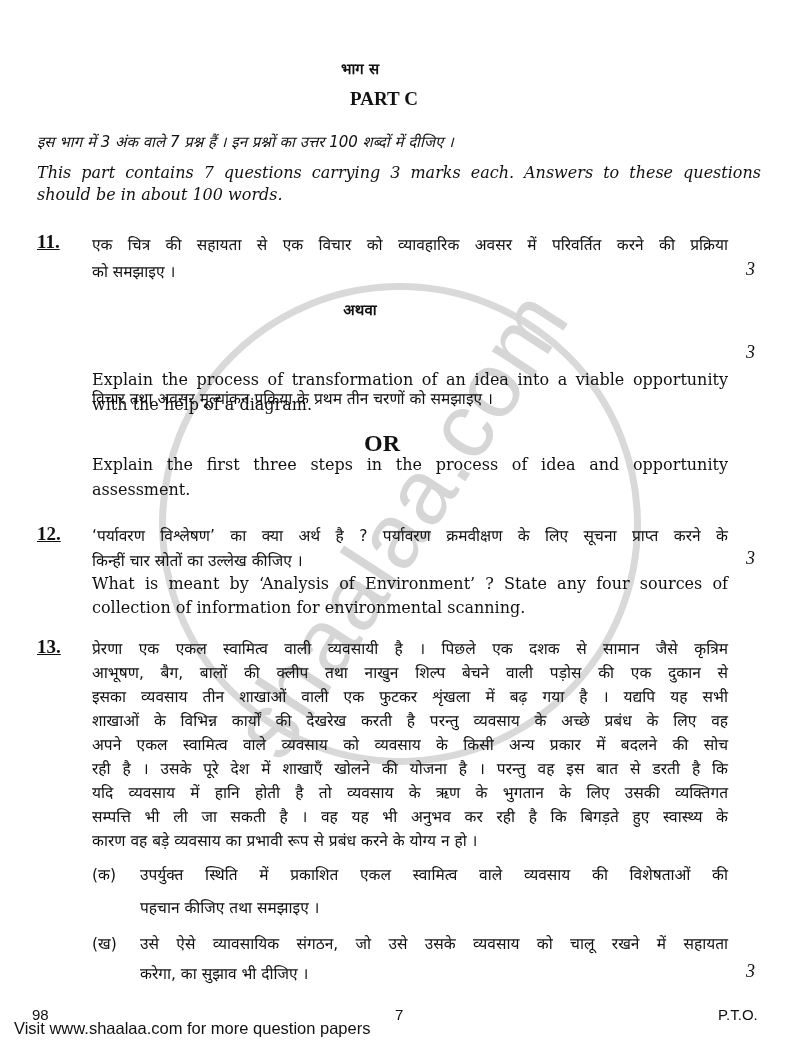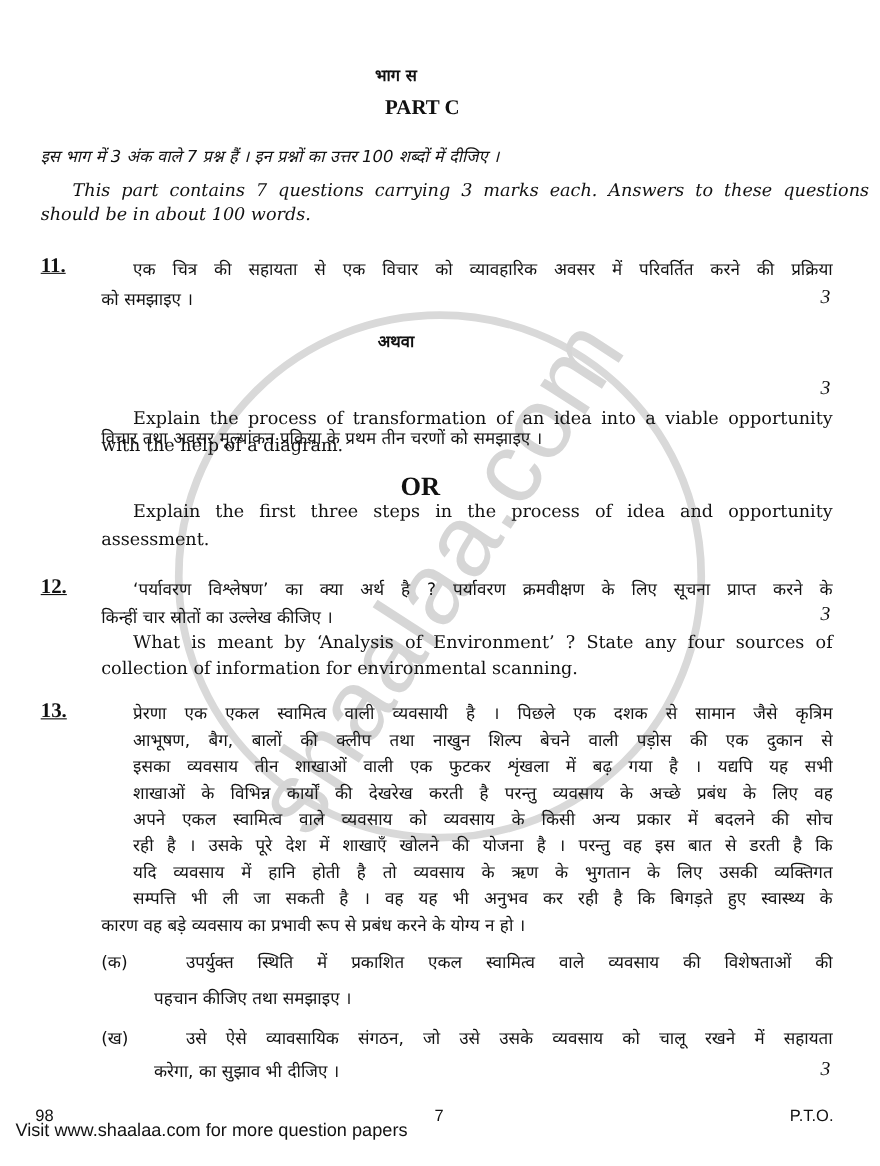--- a/index.html
+++ b/index.html
@@ -78,21 +78,20 @@
       left: 746px;
     }
     .line {
       left: 92px;
       width: 636px;
     }
     .justify {
       text-align: justify;
       text-align-last: justify;
       white-space: normal;
-      margin-left: 29px;
     }
     .sub-label {
       left: 92px;
     }
     .sub-line {
       left: 140px;
       width: 588px;
     }
     .footer {
       font-family: "Liberation Sans", sans-serif;

